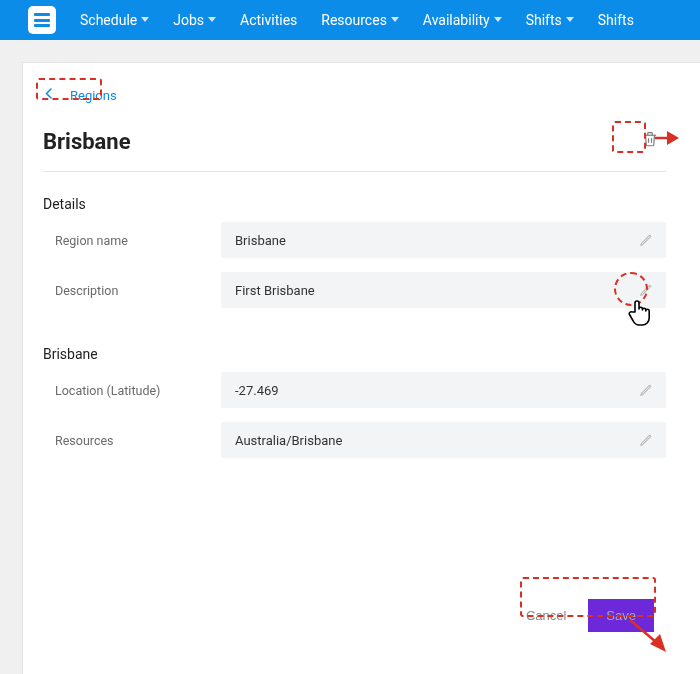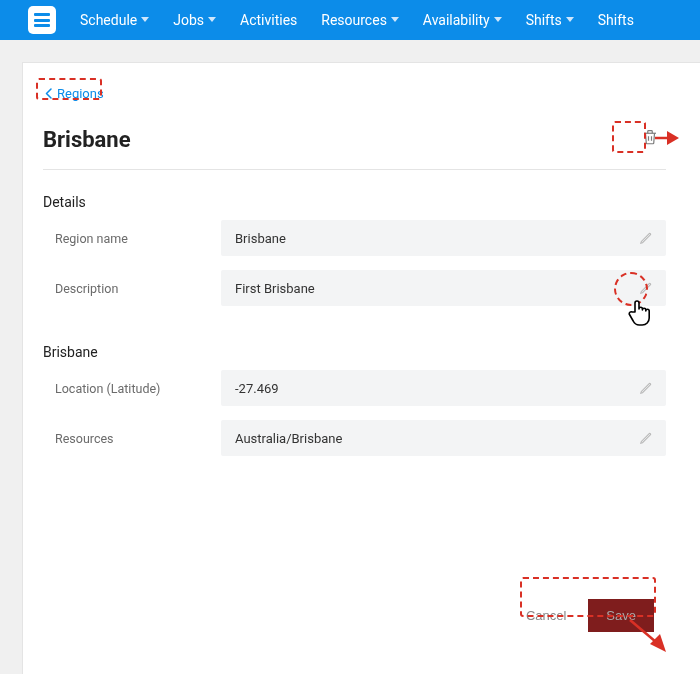--- a/index.html
+++ b/index.html
@@ -69,22 +69,22 @@
       right: 0;
       bottom: 0;
       background: #fff;
       border: 1px solid #e4e4e4;
       border-right: none;
       border-bottom: none;
       padding: 21px 34px 20px 20px;
     }
     .breadcrumb {
       display: inline-flex;
-      align-items: center;
-      gap: 5px;
+      align-items: flex-start;
+      gap: 18px;
       color: #0c8ce9;
       font-size: 13px;
       cursor: pointer;
       padding: 2px 2px;
     }
     .breadcrumb svg { display: block; }
     .title-row {
       display: flex;
       align-items: center;
       justify-content: space-between;
@@ -164,21 +164,21 @@
       font-size: 13px;
       padding: 9px 18px;
       border: none;
       cursor: pointer;
     }
     .btn-cancel {
       background: transparent;
       color: #888;
     }
     .btn-save {
-      background: #7f1d1d;
+      background: #6d28d9;
       color: #aaa;
       cursor: not-allowed;
     }
     
     .annot-box {
       position: absolute;
       border: 2.5px dashed #d93025;
       border-radius: 3px;
       pointer-events: none;
     }

